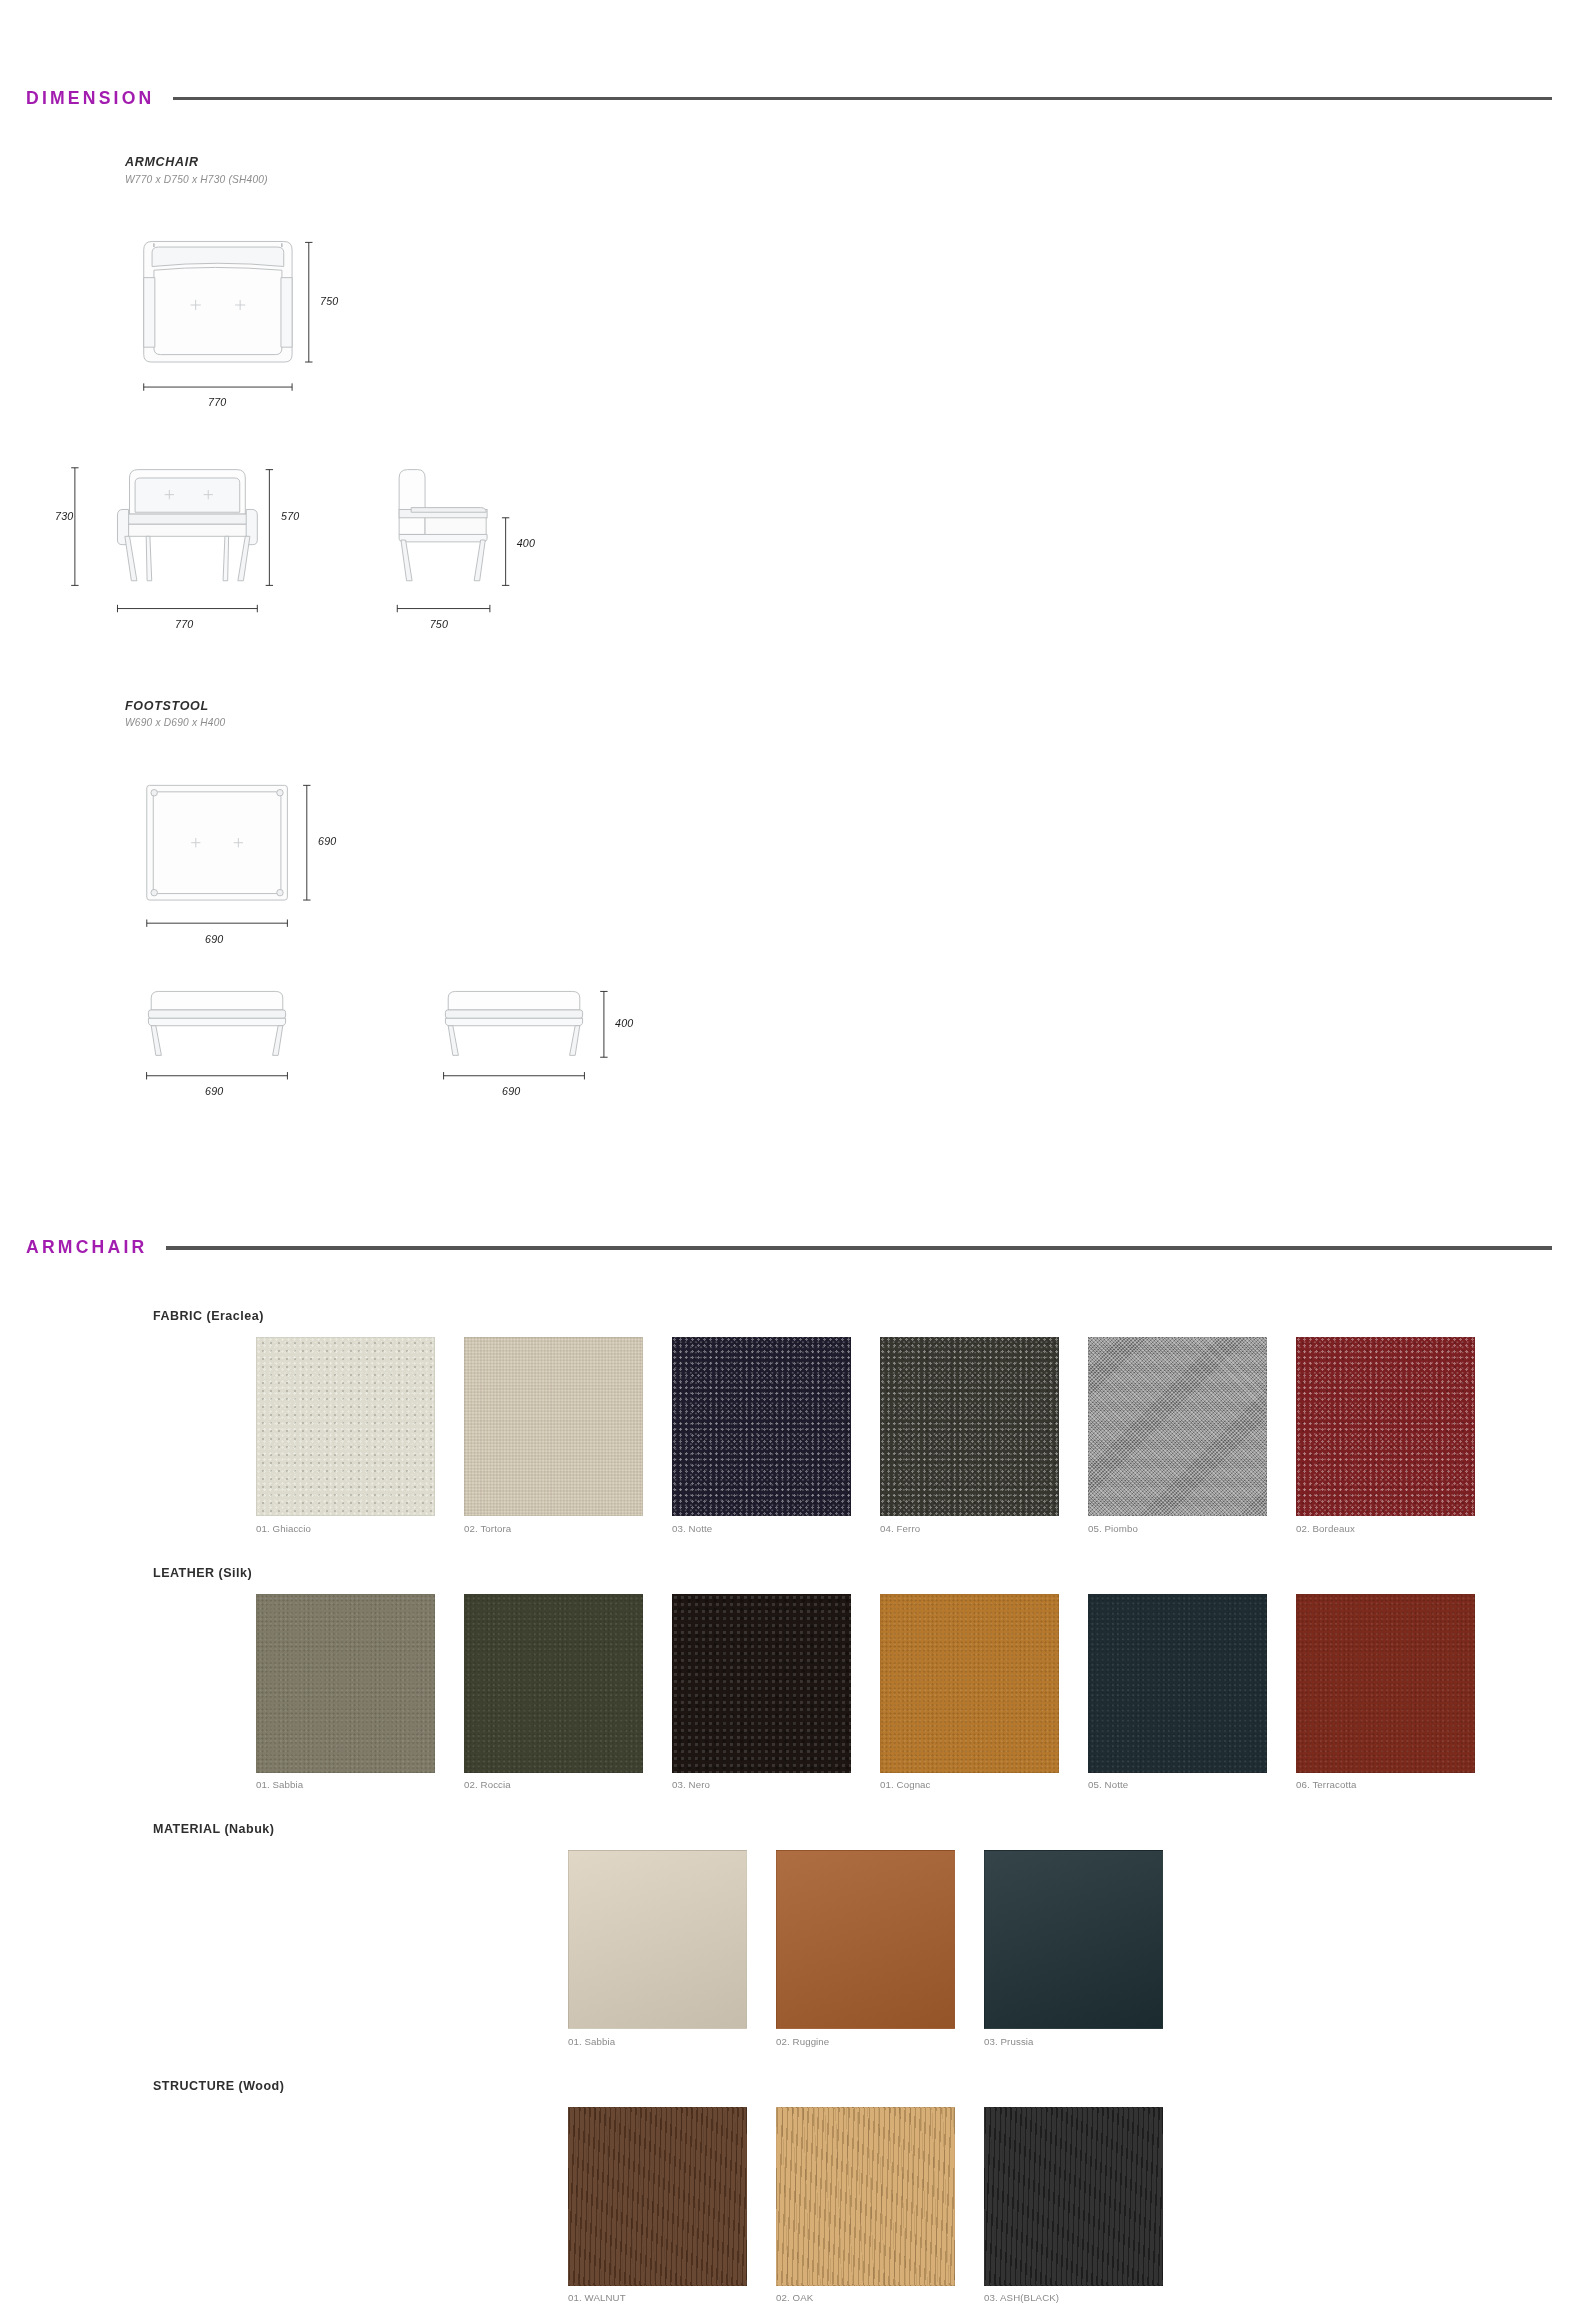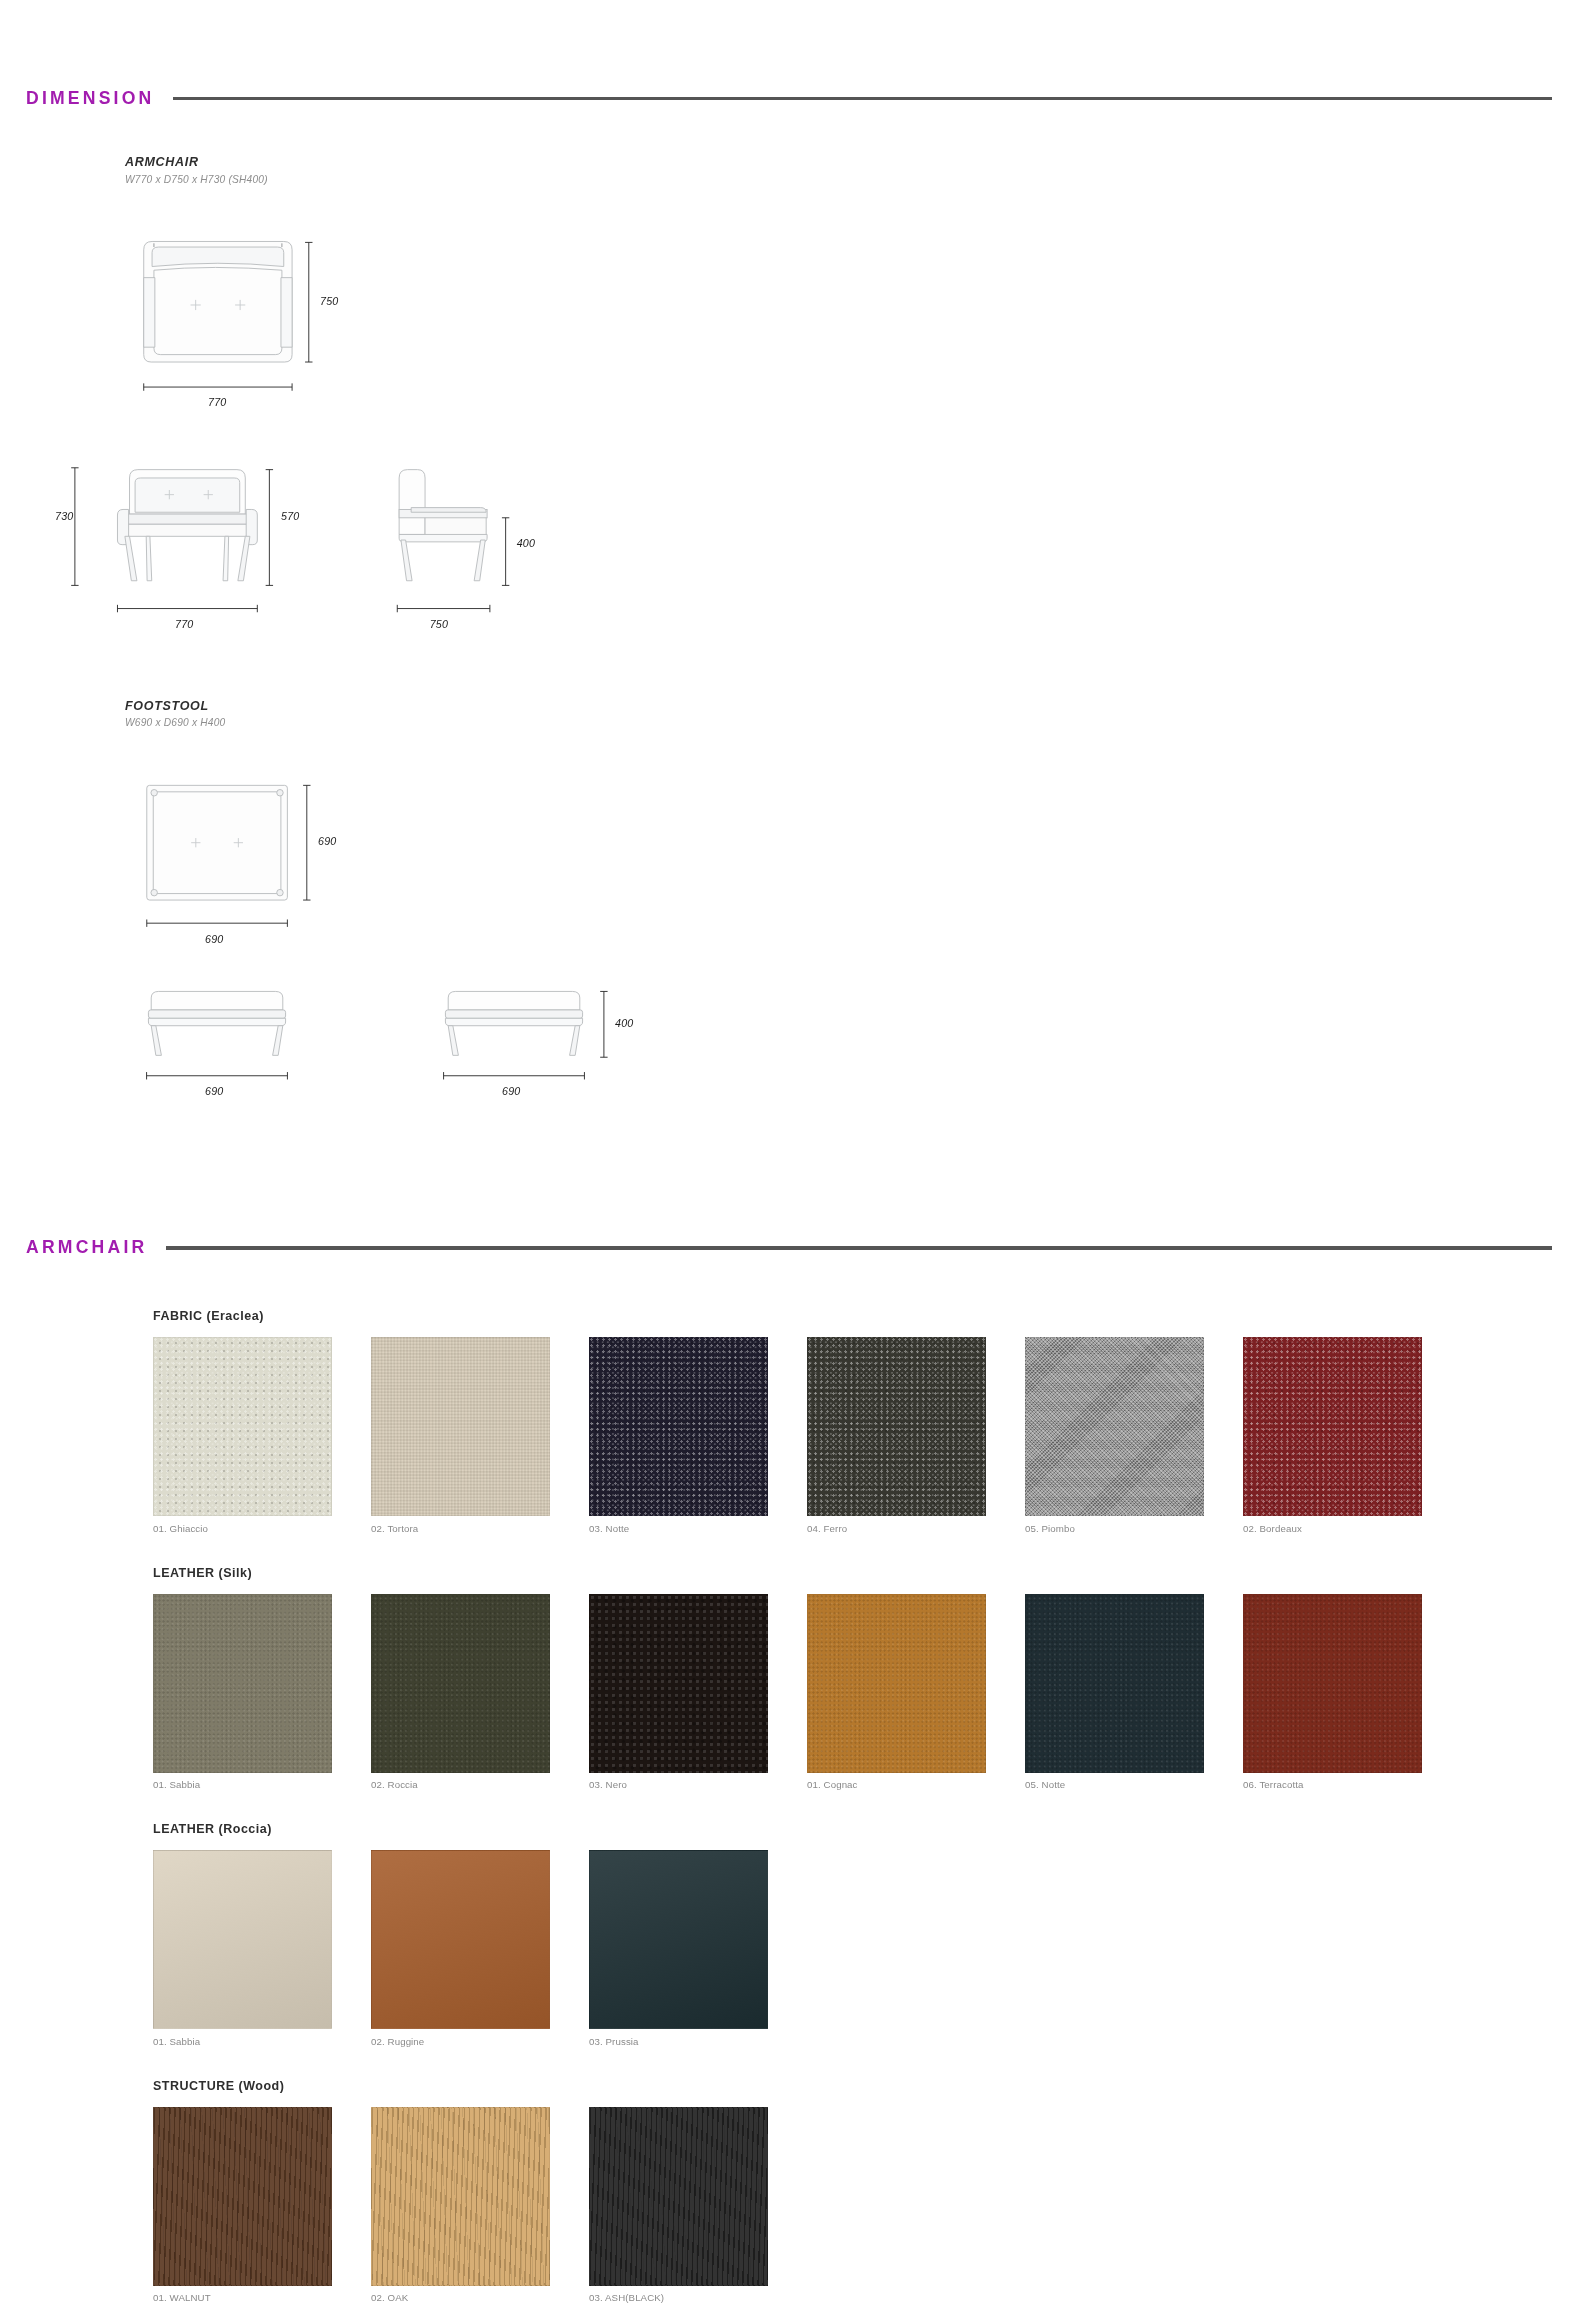--- a/index.html
+++ b/index.html
@@ -89,21 +89,22 @@
   .mat-group { margin-bottom: 32px; }
   .mat-group-title {
     font-size: 12.5px;
     font-weight: bold;
     color: #2e2e2e;
     letter-spacing: 0.5px;
     margin: 0 16px 14px 0;
   }
   .swatch-row {
     display: flex;
-    gap: 39px;
+    gap: 29px;
+    justify-content: center;
   }
   .swatch-item { width: 179px; }
   .swatch {
     width: 179px;
     height: 179px;
     border: 0.5px solid rgba(0,0,0,0.06);
   }
   .swatch-label {
     font-size: 9.7px;
     color: #8a8a8a;
@@ -434,21 +435,21 @@
           <div class="swatch-label">05. Notte</div>
         </div>
         <div class="swatch-item">
           <div class="swatch tex-grain" style="background-color:#7b2a1c;"></div>
           <div class="swatch-label">06. Terracotta</div>
         </div>
       </div>
     </div>
 
     <div class="mat-group">
-      <div class="mat-group-title">LEATHER (Roccia)</div>
+      <div class="mat-group-title">MATERIAL (Nabuk)</div>
       <div class="swatch-row">
         <div class="swatch-item">
           <div class="swatch tex-smooth" style="background-color:#ddd2c0;"></div>
           <div class="swatch-label">01. Sabbia</div>
         </div>
         <div class="swatch-item">
           <div class="swatch tex-smooth" style="background-color:#a65e2c;"></div>
           <div class="swatch-label">02. Ruggine</div>
         </div>
         <div class="swatch-item">

